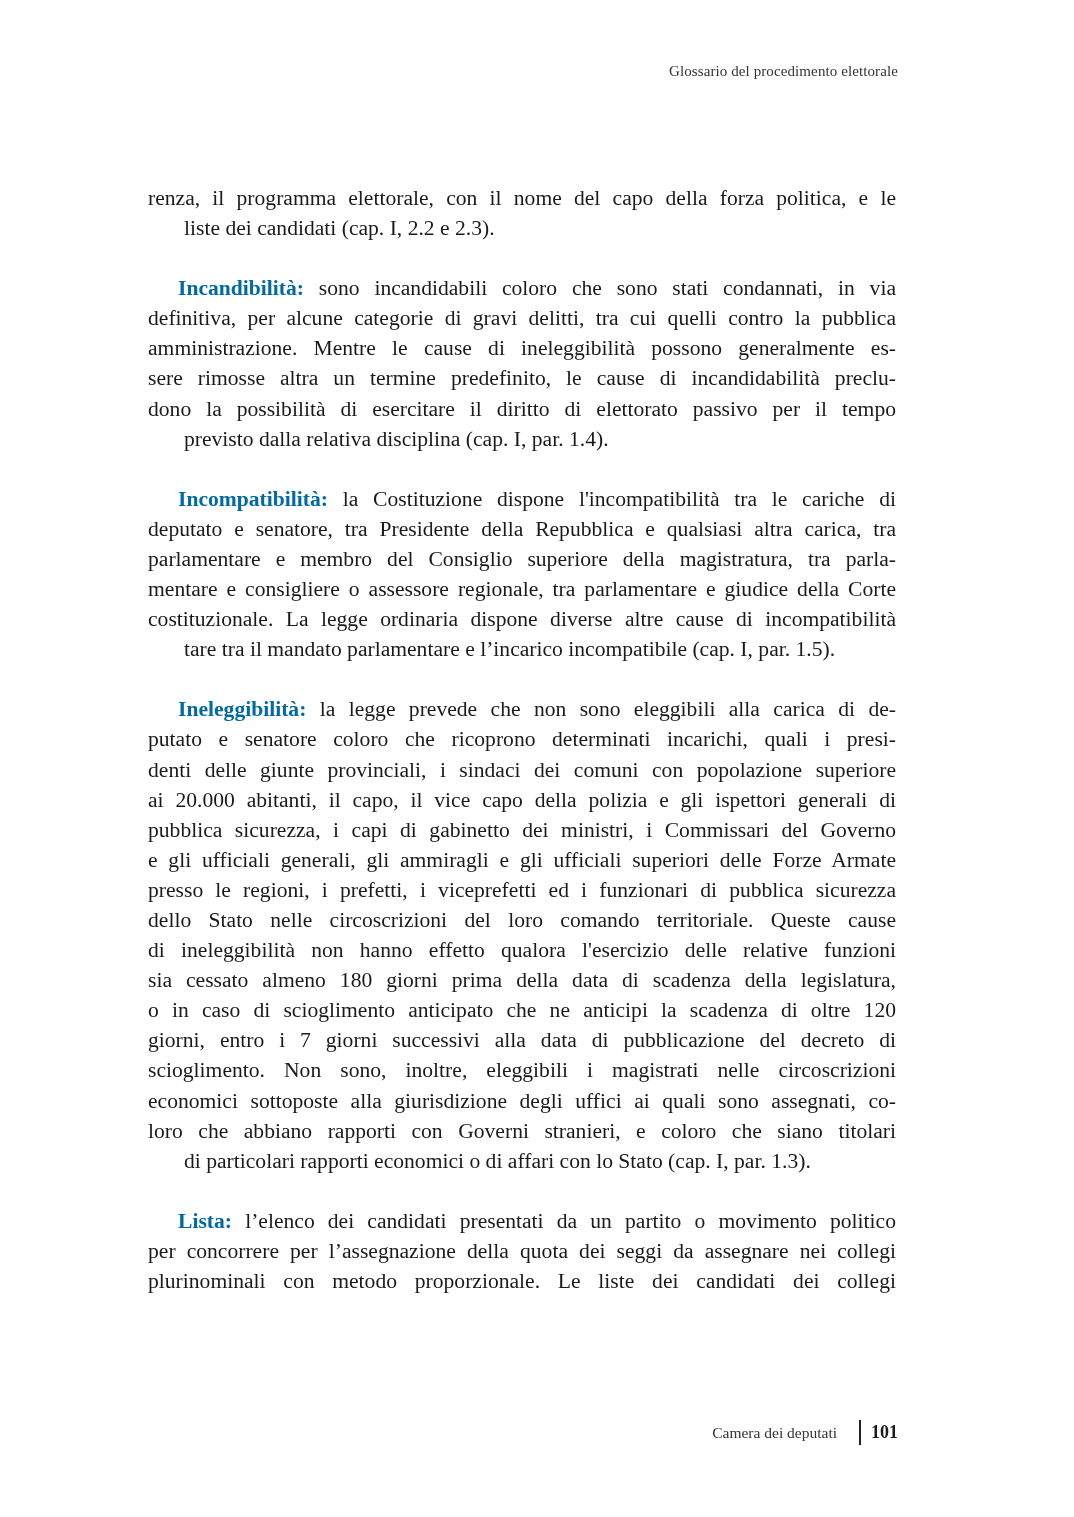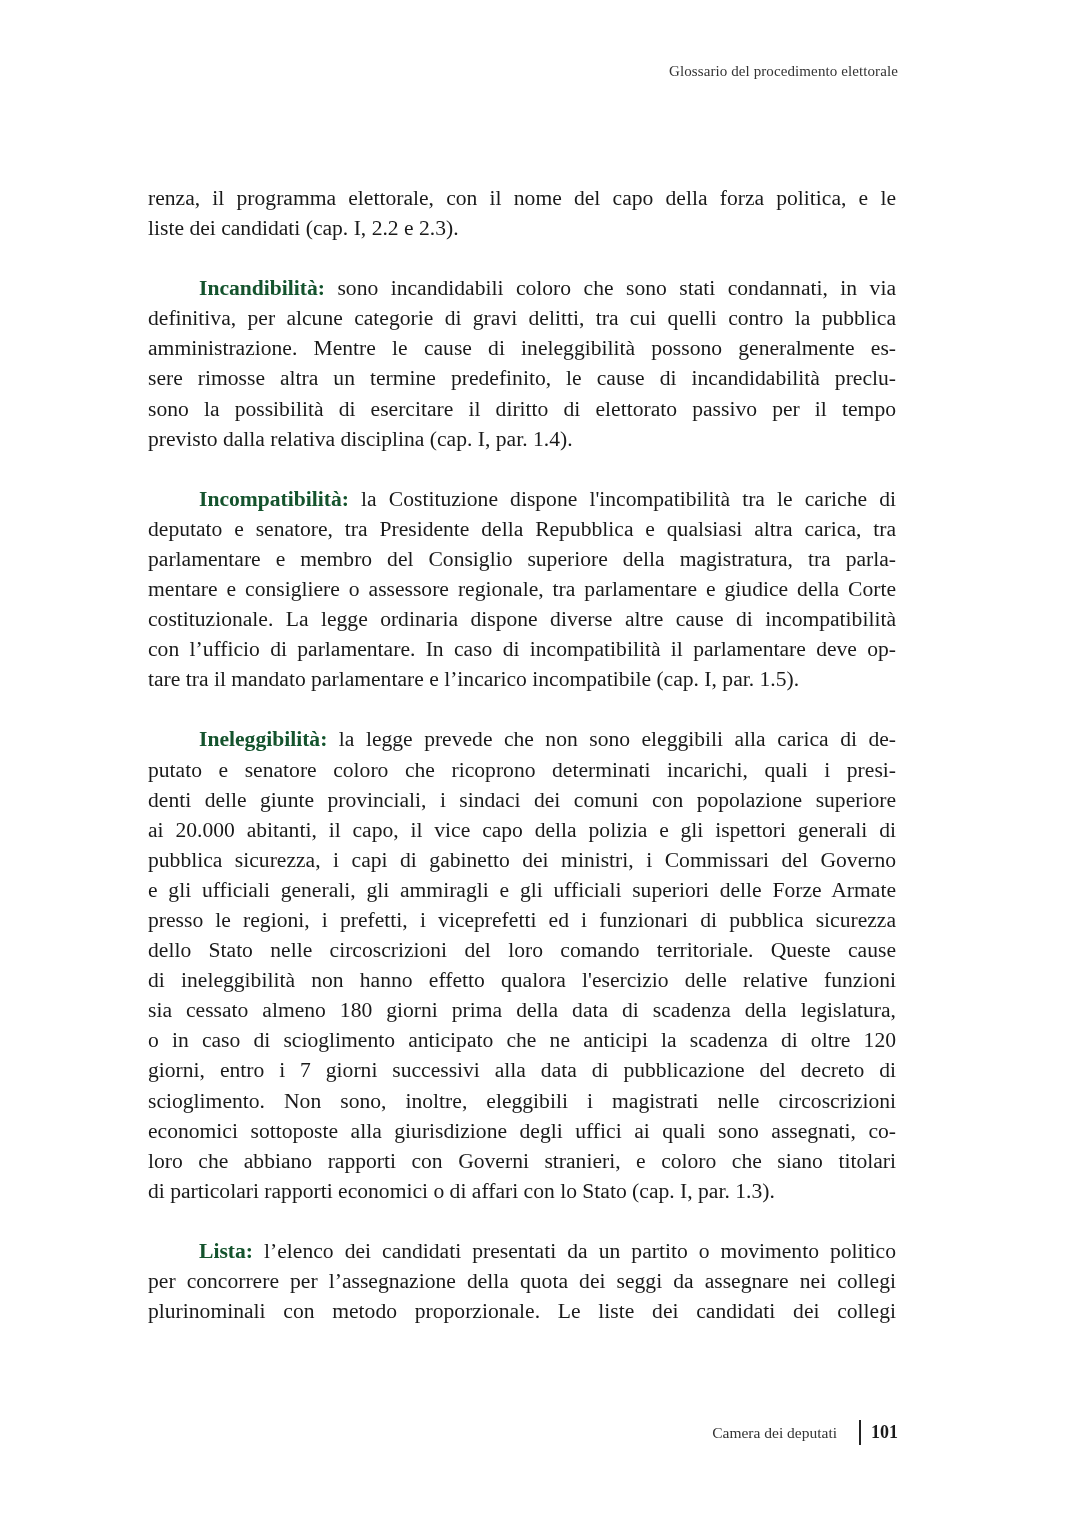--- a/index.html
+++ b/index.html
@@ -3,24 +3,24 @@
 <meta charset="utf-8">
 <style>
   html, body { margin: 0; padding: 0; background: #ffffff; }
   body { width: 1074px; height: 1517px; position: relative; overflow: hidden;
          font-family: "Liberation Serif", "DejaVu Serif", serif; color: #1a1a1a; }
   .running-head { position: absolute; top: 63px; right: 176px; 
                   font-size: 15px; color: #333; letter-spacing: 0.1px; }
   .body-text { position: absolute; left: 148px; top: 183px; width: 748px; }
   .line { display: block; font-size: 21.6px; line-height: 30.1px; height: 30.1px;
           white-space: nowrap; text-align: justify; text-align-last: justify; }
-  .line.last { text-align-last: left; }
+  .line.last { text-align-last: left; margin-left: 36px; }
   .line.indent { padding-left: 30px; }
   .gap { height: 30px; }
-  .term { font-weight: bold; color: #14532d; margin-left: 21px; }
+  .term { font-weight: bold; color: #0369a1; }
   .footer { position: absolute; top: 1420px; right: 176px; display: flex; align-items: center; text-align: center; }
   .footer-text { font-size: 15.5px; color: #333; margin-right: 22px; }
   .footer-rule { width: 2px; height: 25px; background: #222; margin-right: 10px; }
   .page-number { font-weight: bold; font-size: 18px; color: #1a1a1a; }
 </style>
 </head>
 <body>
 
 <div class="running-head">Glossario del procedimento elettorale</div>
 
@@ -29,32 +29,31 @@
     <span class="line">renza, il programma elettorale, con il nome del capo della forza politica, e le</span>
     <span class="line last">liste dei candidati (cap. I, 2.2 e 2.3).</span>
   </div>
   <div class="gap"></div>
 
   <div>
     <span class="line indent"><span class="term">Incandibilità:</span><span> sono incandidabili coloro che sono stati condannati, in via</span></span>
     <span class="line">definitiva, per alcune categorie di gravi delitti, tra cui quelli contro la pubblica</span>
     <span class="line">amministrazione. Mentre le cause di ineleggibilità possono generalmente es-</span>
     <span class="line">sere rimosse altra un termine predefinito, le cause di incandidabilità preclu-</span>
-    <span class="line">sono la possibilità di esercitare il diritto di elettorato passivo per il tempo</span>
+    <span class="line">dono la possibilità di esercitare il diritto di elettorato passivo per il tempo</span>
     <span class="line last">previsto dalla relativa disciplina (cap. I, par. 1.4).</span>
   </div>
   <div class="gap"></div>
 
   <div>
     <span class="line indent"><span class="term">Incompatibilità:</span><span> la Costituzione dispone l'incompatibilità tra le cariche di</span></span>
     <span class="line">deputato e senatore, tra Presidente della Repubblica e qualsiasi altra carica, tra</span>
     <span class="line">parlamentare e membro del Consiglio superiore della magistratura, tra parla-</span>
     <span class="line">mentare e consigliere o assessore regionale, tra parlamentare e giudice della Corte</span>
     <span class="line">costituzionale. La legge ordinaria dispone diverse altre cause di incompatibilità</span>
-    <span class="line">con l’ufficio di parlamentare. In caso di incompatibilità il parlamentare deve op-</span>
     <span class="line last">tare tra il mandato parlamentare e l’incarico incompatibile (cap. I, par. 1.5).</span>
   </div>
   <div class="gap"></div>
 
   <div>
     <span class="line indent"><span class="term">Ineleggibilità:</span><span> la legge prevede che non sono eleggibili alla carica di de-</span></span>
     <span class="line">putato e senatore coloro che ricoprono determinati incarichi, quali i presi-</span>
     <span class="line">denti delle giunte provinciali, i sindaci dei comuni con popolazione superiore</span>
     <span class="line">ai 20.000 abitanti, il capo, il vice capo della polizia e gli ispettori generali di</span>
     <span class="line">pubblica sicurezza, i capi di gabinetto dei ministri, i Commissari del Governo</span>

